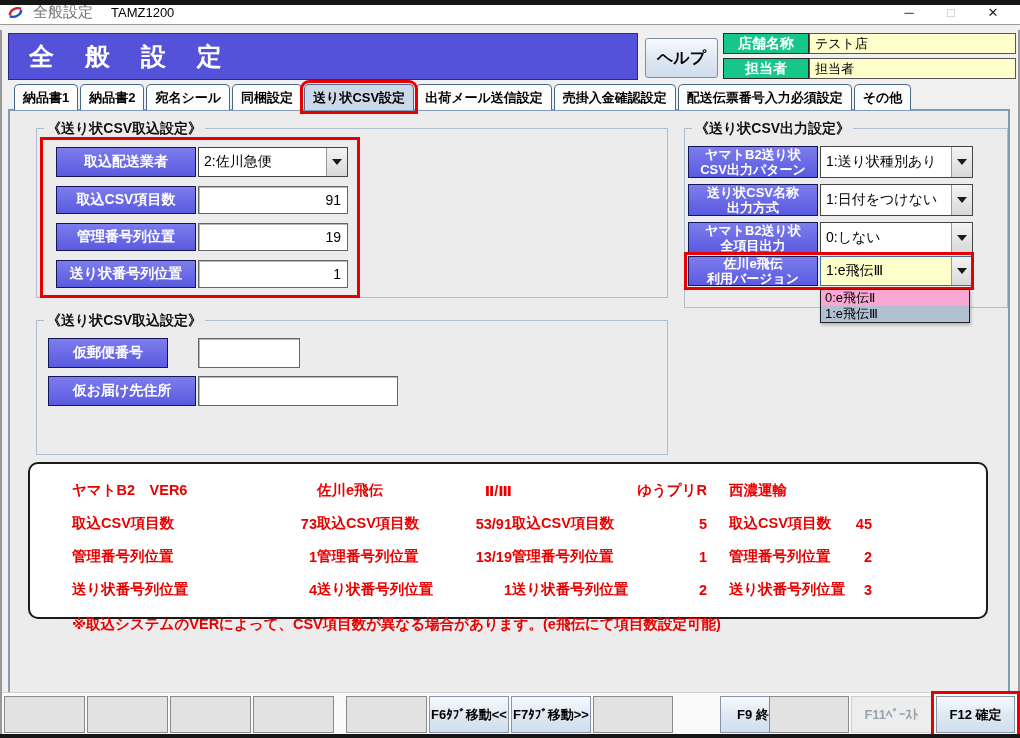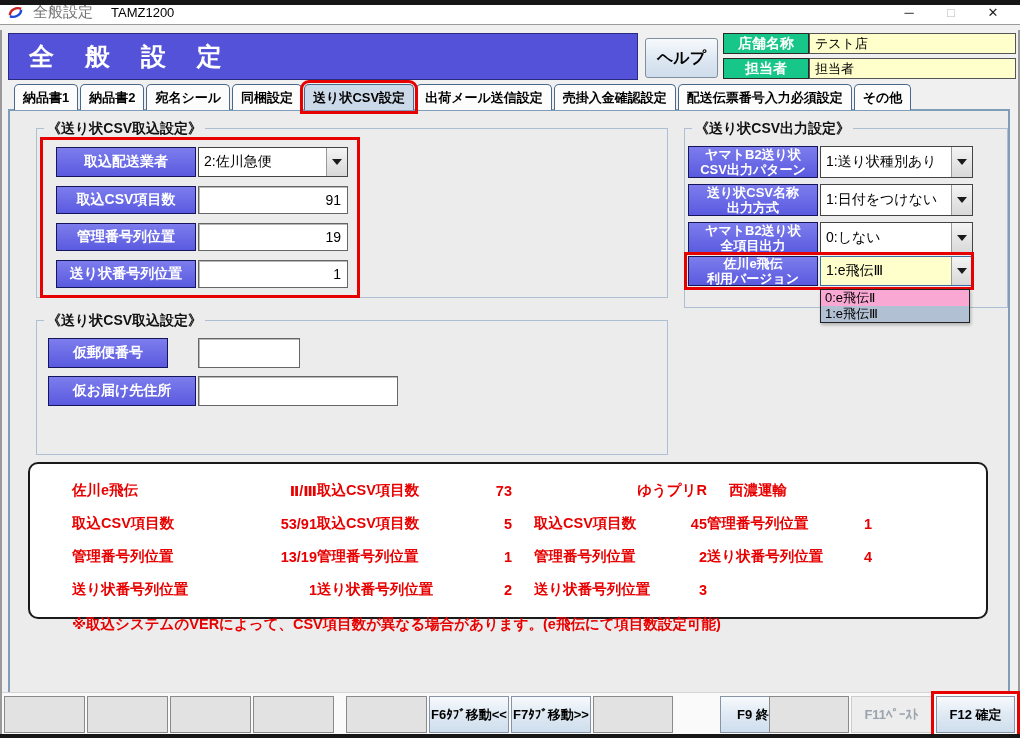--- a/index.html
+++ b/index.html
@@ -225,20 +225,21 @@
       <div class="tri"></div>
     </div>
 </div>
 <div class="abs ddlist" style="left:820px;top:289px;width:150px;">
   <div class="dditem">0:e飛伝Ⅱ</div>
   <div class="dditem hl">1:e飛伝Ⅲ</div>
 </div>
 
 <div class="abs info-panel">
   <div class="info-grid">
+    <div class="ic hdr" style="grid-column:1/3;">ヤマトB2　VER6</div>
     <div class="ic hdr">佐川e飛伝</div>
     <div class="ic hdr val">Ⅱ/Ⅲ</div>
     <div class="ic hdr" style="grid-column:5/7;text-align:right;">ゆうプリR</div>
     <div class="ic hdr ind" style="grid-column:7/9;">西濃運輸</div>
 
     <div class="ic">取込CSV項目数</div>
     <div class="ic val">73</div>
     <div class="ic">取込CSV項目数</div>
     <div class="ic val">53/91</div>
     <div class="ic">取込CSV項目数</div>

